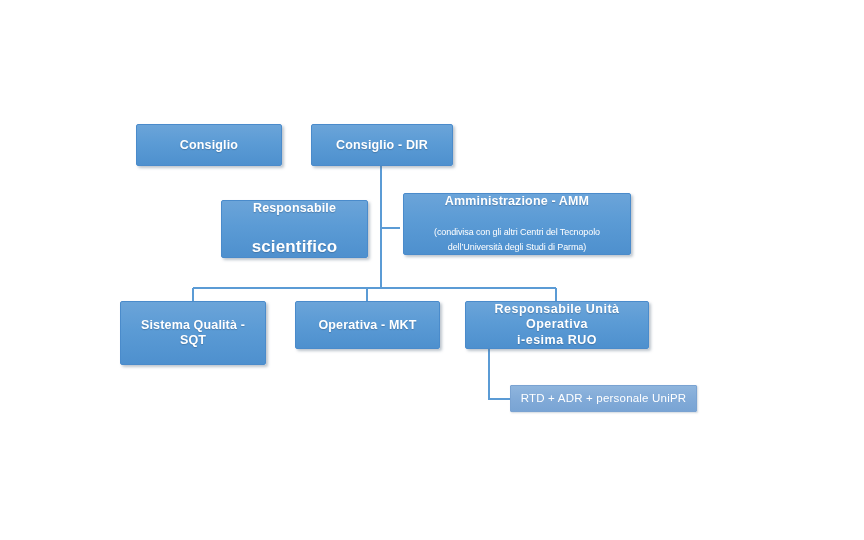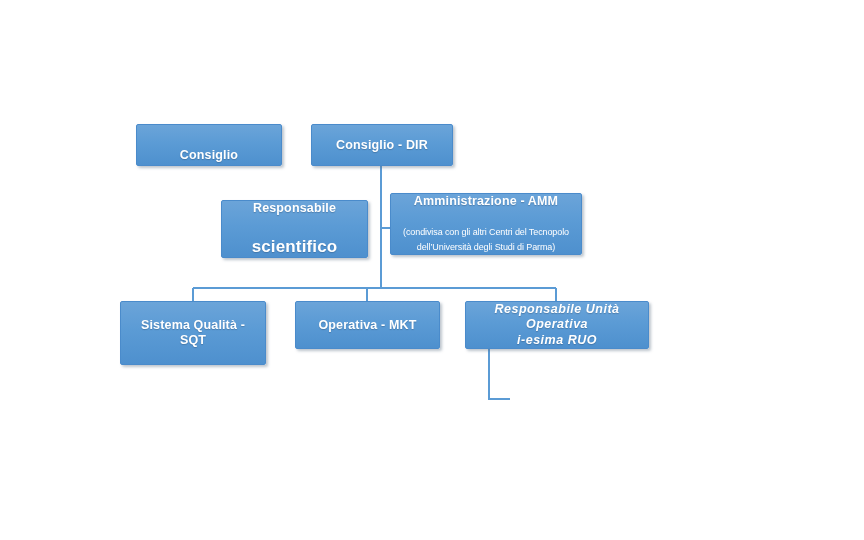--- a/index.html
+++ b/index.html
@@ -59,39 +59,38 @@
   }
   .node .node-sub {
     font-size: 9px;
     font-weight: normal;
     margin-top: 18px;
     line-height: 1.3;
     letter-spacing: -0.1px;
   }
   .node.wide-title .node-title {
     letter-spacing: 0.5px;
-    font-style: italic;
   }
   .node.light {
     background: linear-gradient(to bottom, #8fb5dd 0%, #82abd8 50%, #79a4d4 100%);
     border: 1px solid #7aa3d2;
     border-radius: 1px;
     box-shadow: 1px 1px 2px rgba(120, 140, 160, 0.35);
   }
   .node.light .node-title {
     font-weight: normal;
     font-size: 11.5px;
     letter-spacing: 0.2px;
     text-shadow: none;
   }
   
-  #node-consiglio   { left: 136px; top: 124px; width: 146px; height: 42px; justify-content: flex-end; }
+  #node-consiglio   { left: 136px; top: 124px; width: 146px; height: 42px; }
   #node-direttore   { left: 311px; top: 124px; width: 142px; height: 42px; }
   #node-responsabile{ left: 221px; top: 200px; width: 147px; height: 58px; }
-  #node-amministrazione { left: 390px; top: 193px; width: 192px; height: 62px; }
+  #node-amministrazione { left: 403px; top: 193px; width: 228px; height: 62px; }
   #node-sqt         { left: 120px; top: 301px; width: 146px; height: 64px; }
   #node-mkt         { left: 295px; top: 301px; width: 145px; height: 48px; }
   #node-ruo         { left: 465px; top: 301px; width: 184px; height: 48px; }
   #node-rtd         { left: 510px; top: 385px; width: 187px; height: 27px; }
 </style>
 </head>
 <body>
 
 <div id="chart-canvas">
 
@@ -137,14 +136,17 @@
 
   <div class="node" id="node-mkt">
     <span class="node-title">Operativa - MKT</span>
   </div>
 
   <div class="node wide-title" id="node-ruo">
     <span class="node-title">Responsabile  Unità  Operativa</span>
     <span class="node-title" style="margin-top:2px">i-esima RUO</span>
   </div>
 
+  <div class="node light" id="node-rtd">
+    <span class="node-title">RTD + ADR + personale UniPR</span>
+  </div>
 
 </div>
 
 </body></html>

